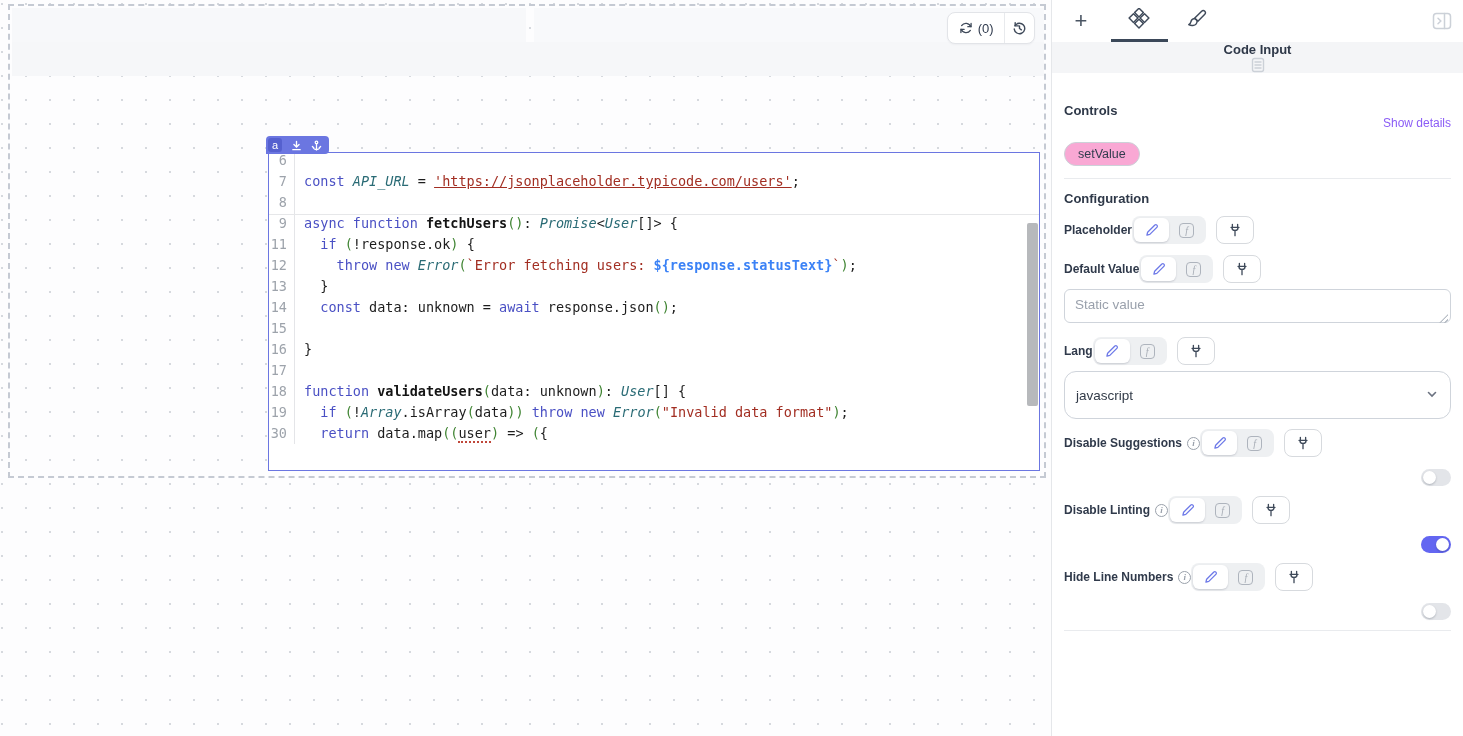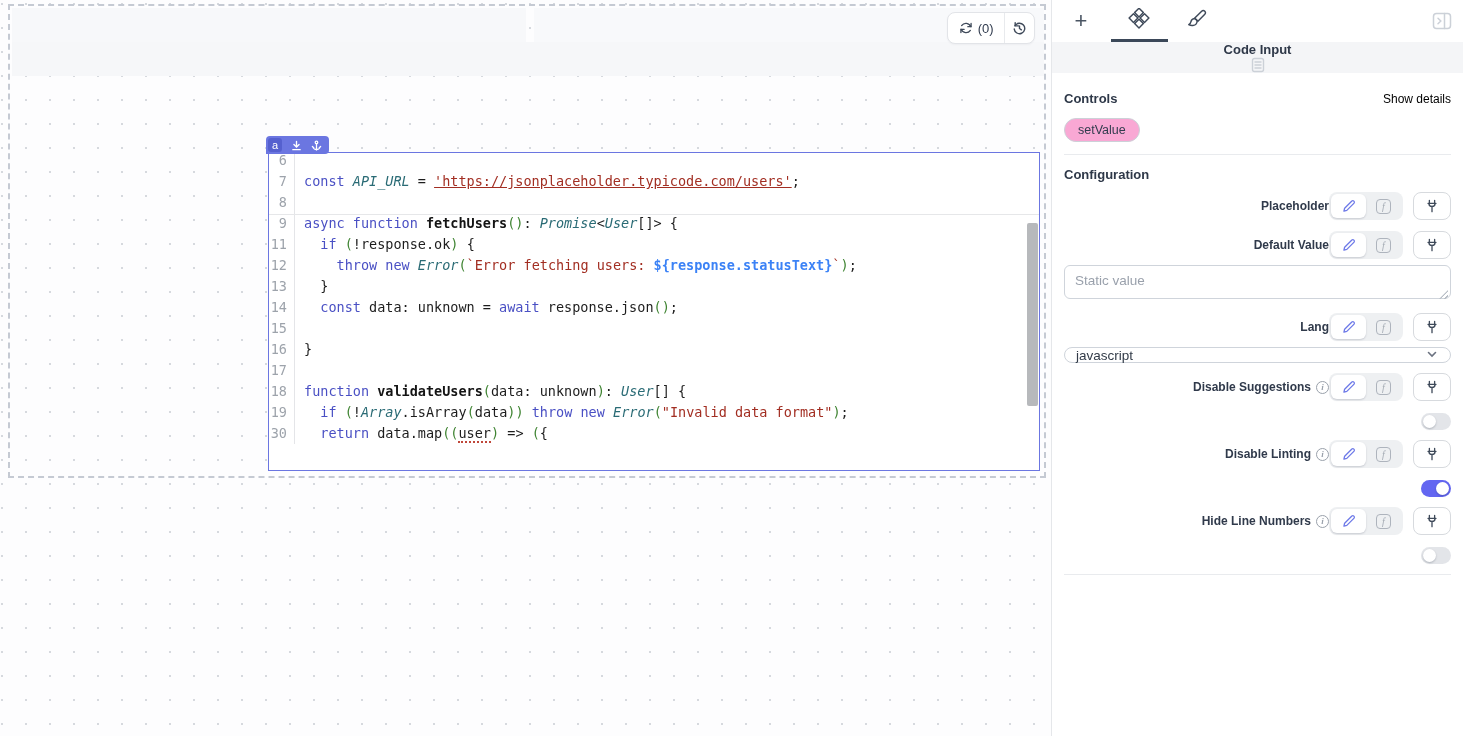--- a/index.html
+++ b/index.html
@@ -69,28 +69,28 @@
     display:flex; align-items:center; justify-content:center; cursor:pointer; }
 
   .widget-header { height:31px; background:#f4f5f7; display:flex; align-items:center;
     justify-content:space-between; padding:0 12px;flex-direction:column; }
   .widget-header .title { font-size:13px; font-weight:bold; color:#2e3848; }
 
   .section { padding:0 12px; }
   .row-between { display:flex; align-items:center; justify-content:space-between; }
   .h-controls { margin-top:18px; }
   .sec-title { font-size:13px; font-weight:bold; color:#2e3848; }
-  .link-details { font-size:12px; color:#000000; cursor:pointer; }
+  .link-details { font-size:12px; color:#8b5cf6; cursor:pointer;margin-top:25px; }
   .chip { display:inline-block; margin-top:12px; padding:4px 13px; border:1px solid #ccd1d8;
     border-radius:13px; font-size:12.5px; color:#323c4e; background:#f9a8d4; cursor:pointer; }
   .divider { height:1px; background:#e9ebee; margin-top:12px; }
   .h-config { margin-top:12px; }
 
   .field { margin-top:9px; }
-  .field-head { display:flex; align-items:center; justify-content:flex-end; height:30px; }
+  .field-head { display:flex; align-items:center; justify-content:flex-start; height:30px; }
   .field-label { font-size:12px; font-weight:bold; color:#303a4b; display:flex; align-items:center; gap:5px; }
   .controls-cluster { display:flex; align-items:center; gap:10px; }
   .seg { display:flex; align-items:center; background:#eef0f2; border-radius:8px; height:28px; padding:2px; }
   .seg-btn { width:35px; height:24px; display:flex; align-items:center; justify-content:center;
     border-radius:6px; cursor:pointer; }
   .seg-btn.active { background:#fff; box-shadow:0 1px 2px rgba(25,35,60,.18); }
   .fx-box { width:15px; height:15px; border:1.5px solid #aeb4bd; border-radius:4px;
     color:#a7adb6; font-size:10px; font-style:italic; font-family:"Liberation Serif", serif;
     display:flex; align-items:center; justify-content:center; }
   .btn-plug { width:38px; height:28px; background:#fff; border:1px solid #d7dade; border-radius:8px;
@@ -98,21 +98,21 @@
 
   .textarea { width:100%; height:34px; border:1px solid #cfd4db; border-radius:6px;
     background:#fff; font-family:"Liberation Sans", sans-serif; font-size:13.5px;
     color:#434b57; padding:7px 10px; resize:none; outline:none; position:relative; }
   .textarea::placeholder { color:#9aa1ac; }
   .ta-wrap { position:relative; margin-top:5px; }
   .ta-wrap::after { content:""; position:absolute; right:3px; bottom:4px; width:9px; height:9px;
     background:repeating-linear-gradient(-45deg, transparent 0 2px, #b9bfc7 2px 3.5px);
     clip-path:polygon(100% 0, 100% 100%, 0 100%); pointer-events:none; }
 
-  .select { margin-top:5px; height:16px; border:1px solid #cfd4db; border-radius:12px;
+  .select { margin-top:5px; height:48px; border:1px solid #cfd4db; border-radius:12px;
     display:flex; align-items:center; justify-content:space-between; padding:0 11px;
     font-size:13.5px; color:#323b48; cursor:pointer; background:#fff; }
 
   .toggle-row { display:flex; justify-content:flex-end; margin-top:11px; }
   .toggle { width:30px; height:17px; border-radius:9px; background:#e3e5e9; position:relative; cursor:pointer; }
   .toggle::after { content:""; position:absolute; top:2px; left:2px; width:13px; height:13px;
     border-radius:50%; background:#fff; box-shadow:0 1px 2px rgba(20,30,50,.25); }
   .toggle.on { background:#6366f1; }
   .toggle.on::after { left:15px; }
 

